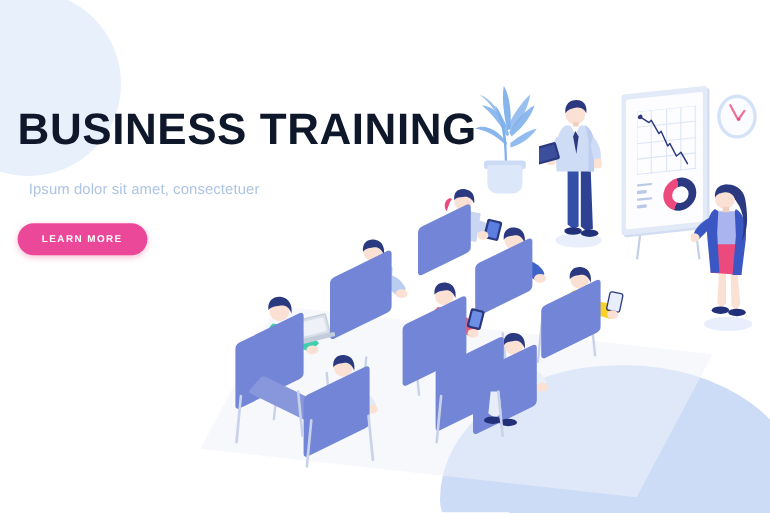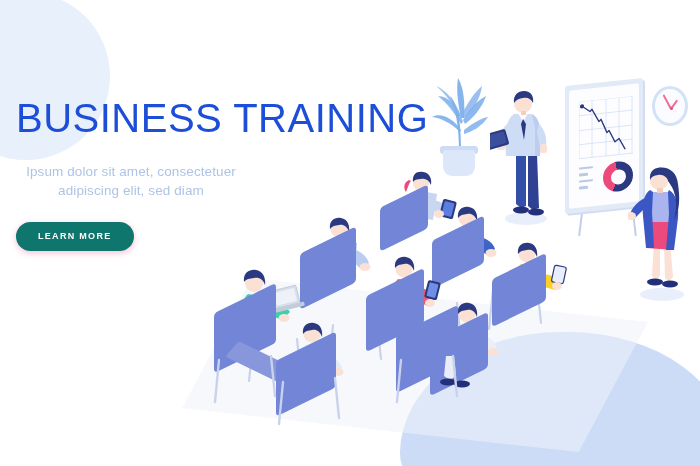--- a/index.html
+++ b/index.html
@@ -43,37 +43,37 @@
   .textblock {
     position:absolute;
     left:16px; top:96px;
     width:420px;
     z-index:30;
   }
   .headline {
     font-size:40px;
     line-height:44px;
     letter-spacing:.5px;
-    font-weight:400;
-    color:#1d4ed8;
+    font-weight:700;
+    color:#0f172a;
     white-space:nowrap;
   }
   .subhead {
     margin-top:22px;
     font-size:13.5px;
     line-height:19px;
     color:#aec4e4;
     max-width:230px;
     letter-spacing:.1px;
     text-align:center;
   }
   .cta {
     margin-top:22px;
     display:inline-block;
-    background:#0f766e;
+    background:#ec4899;
     color:#ffffff;
     border:none;
     border-radius:20px;
     padding:9px 22px 10px;
     font-size:9px;
     letter-spacing:1.3px;
     font-weight:700;
     cursor:pointer;
     box-shadow:0 2px 6px rgba(236,74,125,.35);
   }
@@ -149,21 +149,20 @@
 <div id="banner">
 
   <div class="blob-tl abs"></div>
   <div class="blob-br abs"></div>
   <div class="floor-shadow abs"></div>
 
   <div class="textblock">
     <div class="headline">BUSINESS TRAINING</div>
     <div class="subhead">
       <span style="display: block;">Ipsum dolor sit amet, consectetuer</span>
-      <span style="display: block;">adipiscing elit, sed diam</span>
     </div>
     <button class="cta">LEARN MORE</button>
   </div>
 
   <div class="stage">
 
     <div class="abs board-leg l"></div>
     <div class="abs board-leg r"></div>
     <div class="abs board-frame">
       <div class="abs board-face">

